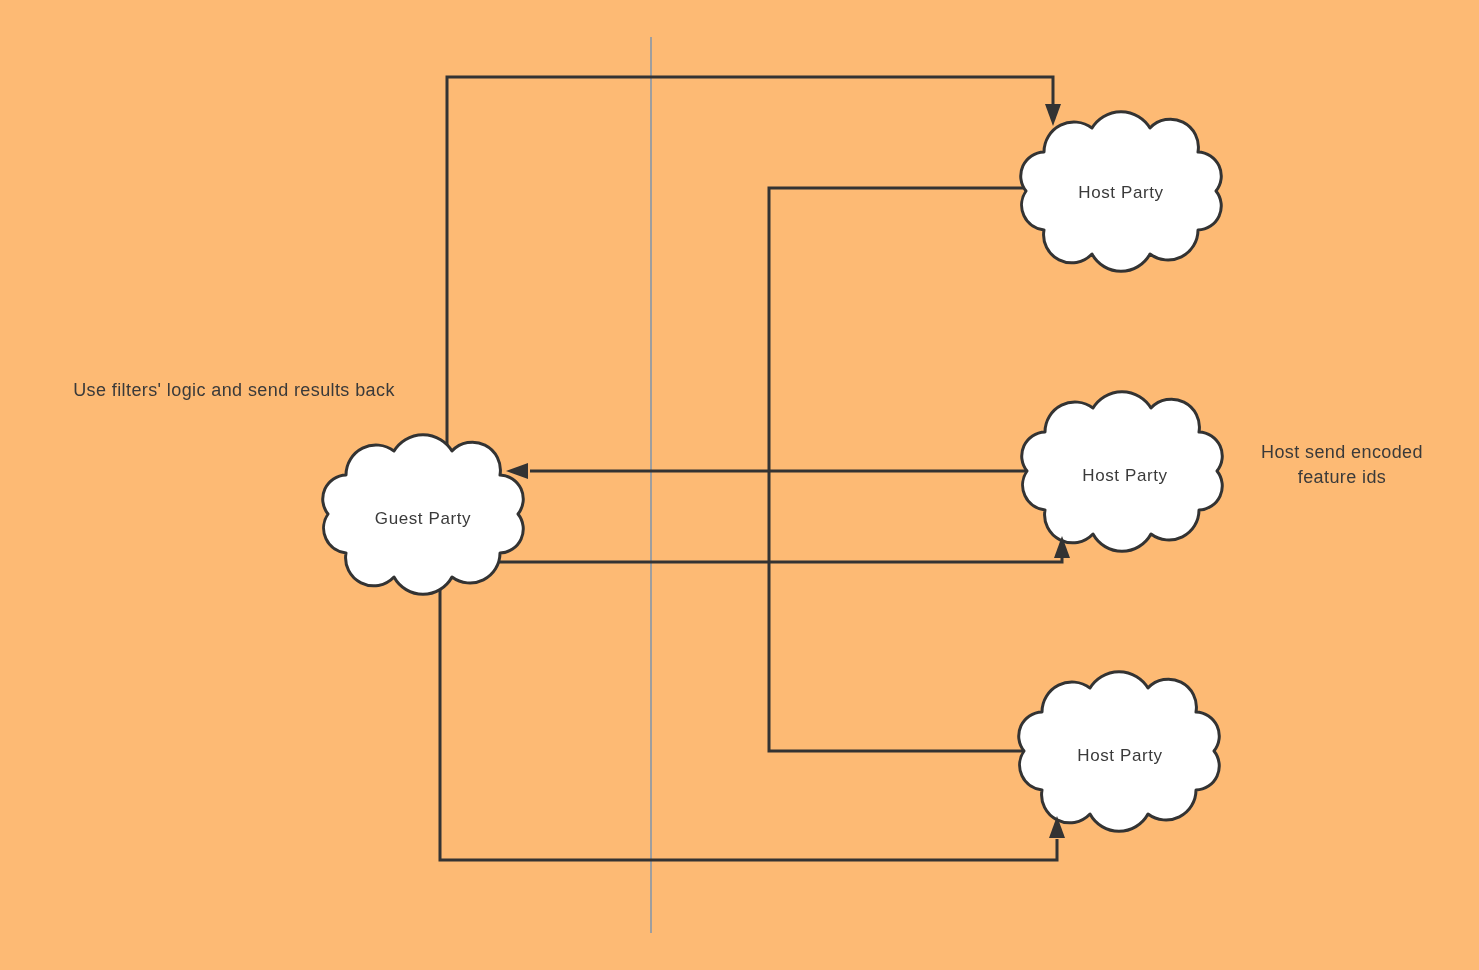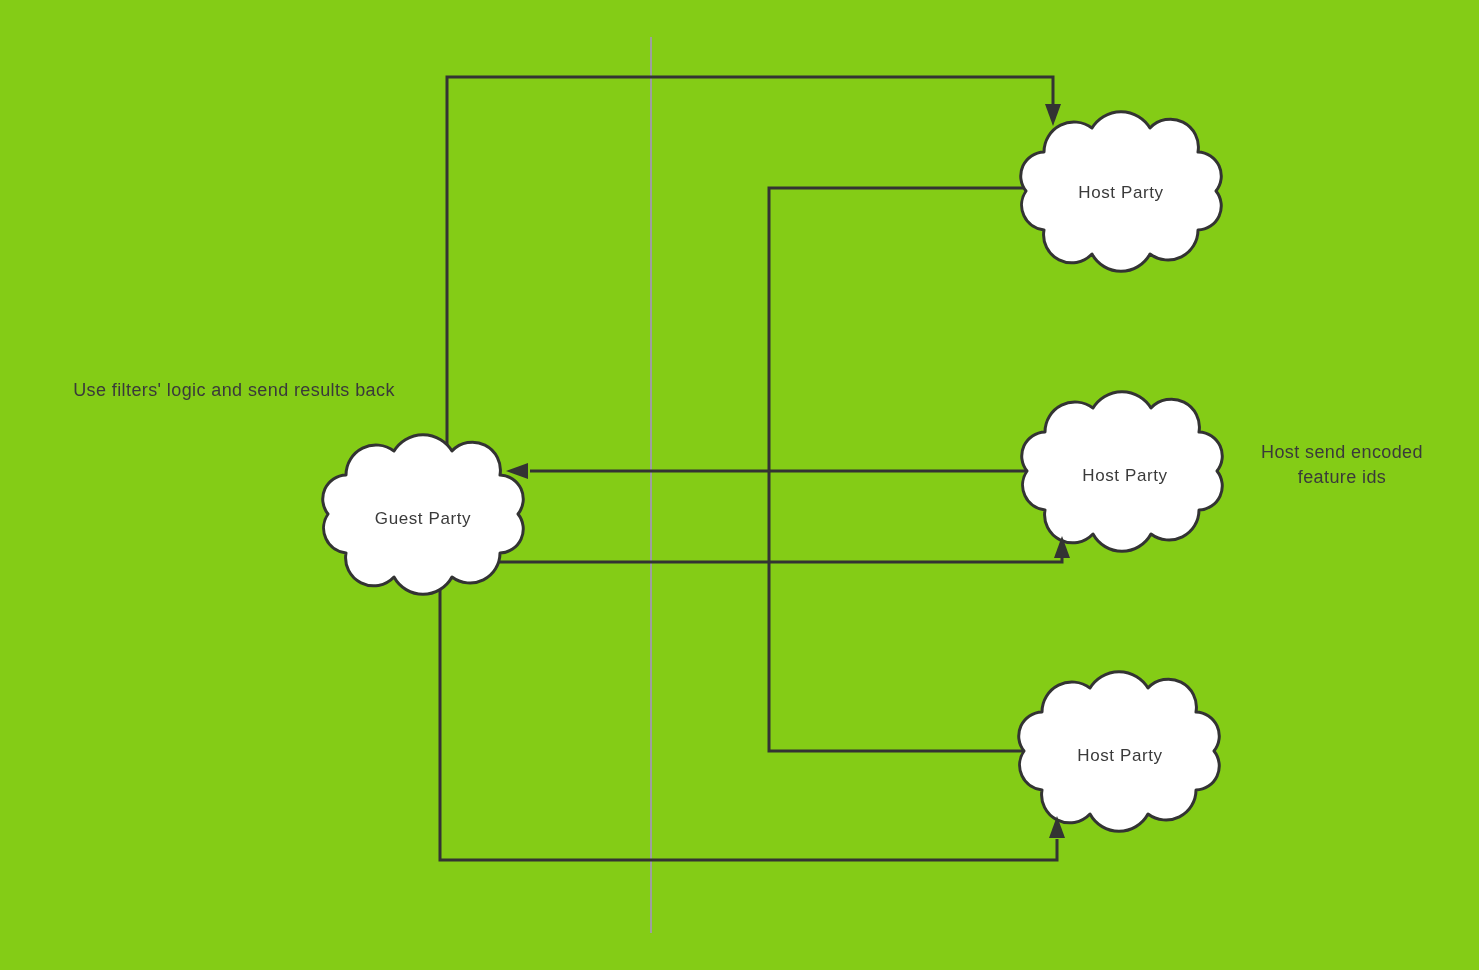--- a/index.html
+++ b/index.html
@@ -5,21 +5,21 @@
   html, body {
     margin: 0;
     padding: 0;
     background: #f8f8f8;
     font-family: "Liberation Sans", sans-serif;
   }
   .stage {
     position: relative;
     width: 1479px;
     height: 970px;
-    background: #84cc16;
+    background: #fdba74;
     overflow: hidden;
   }
   svg { display: block; }
   .guide-line {
     stroke: #9e9e9e;
     stroke-width: 2;
     fill: none;
   }
   .connector {
     stroke: #333333;

